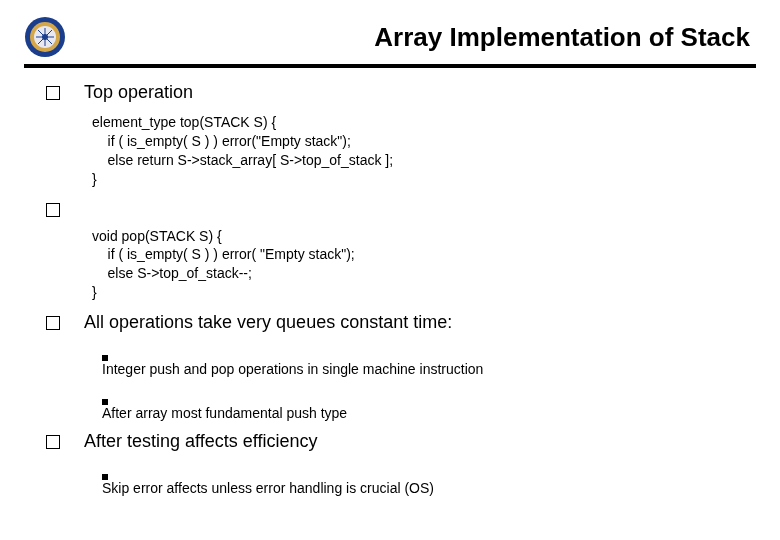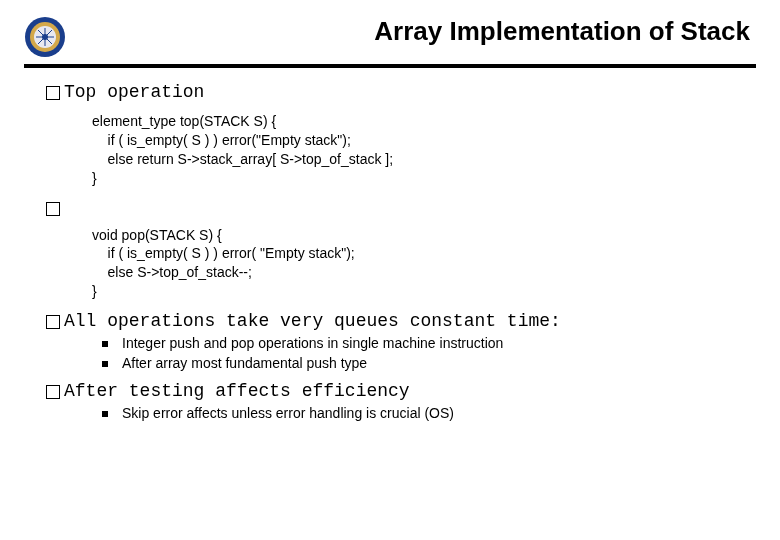--- a/index.html
+++ b/index.html
@@ -15,20 +15,21 @@
   }
   .slide {
     padding: 16px 24px 10px 24px;
     box-sizing: border-box;
     width: 100%;
     height: 100%;
     position: relative;
   }
   .header-row {
     display: flex;
+    align-items: center;
     gap: 14px;
   }
   .logo {
     width: 42px;
     height: 42px;
     flex: 0 0 auto;
   }
   .title {
     flex: 1;
     text-align: right;
@@ -40,23 +41,22 @@
     border: none;
     border-top: 4px solid #000;
     margin: 6px 0 14px 0;
   }
   .content {
     padding-left: 22px;
   }
   .lvl1 {
     display: flex;
     align-items: flex-start;
-    gap: 4px;
+    gap: 24px;
     margin-top: 10px;
-    font-family: Liberation Mono, monospace;
   }
   .sq {
     width: 12px;
     height: 12px;
     border: 1.5px solid #000;
     background: #fff;
     margin-top: 4px;
     flex: 0 0 auto;
   }
   .sqf {
@@ -73,23 +73,23 @@
   .code {
     font-size: 14px;
     line-height: 1.35;
     margin-left: 46px;
     margin-top: 10px;
     white-space: pre;
   }
   .lvl2 {
     display: flex;
     align-items: flex-start;
-    gap: 14px;
     margin-left: 56px;
-    margin-top: 4px;
+    margin-top: 16px;
+    flex-direction: column;
   }
   .stxt {
     font-size: 14px;
   }
   .footer {
     position: absolute;
     bottom: 12px;
     left: 24px;
     right: 24px;
     display: flex;

